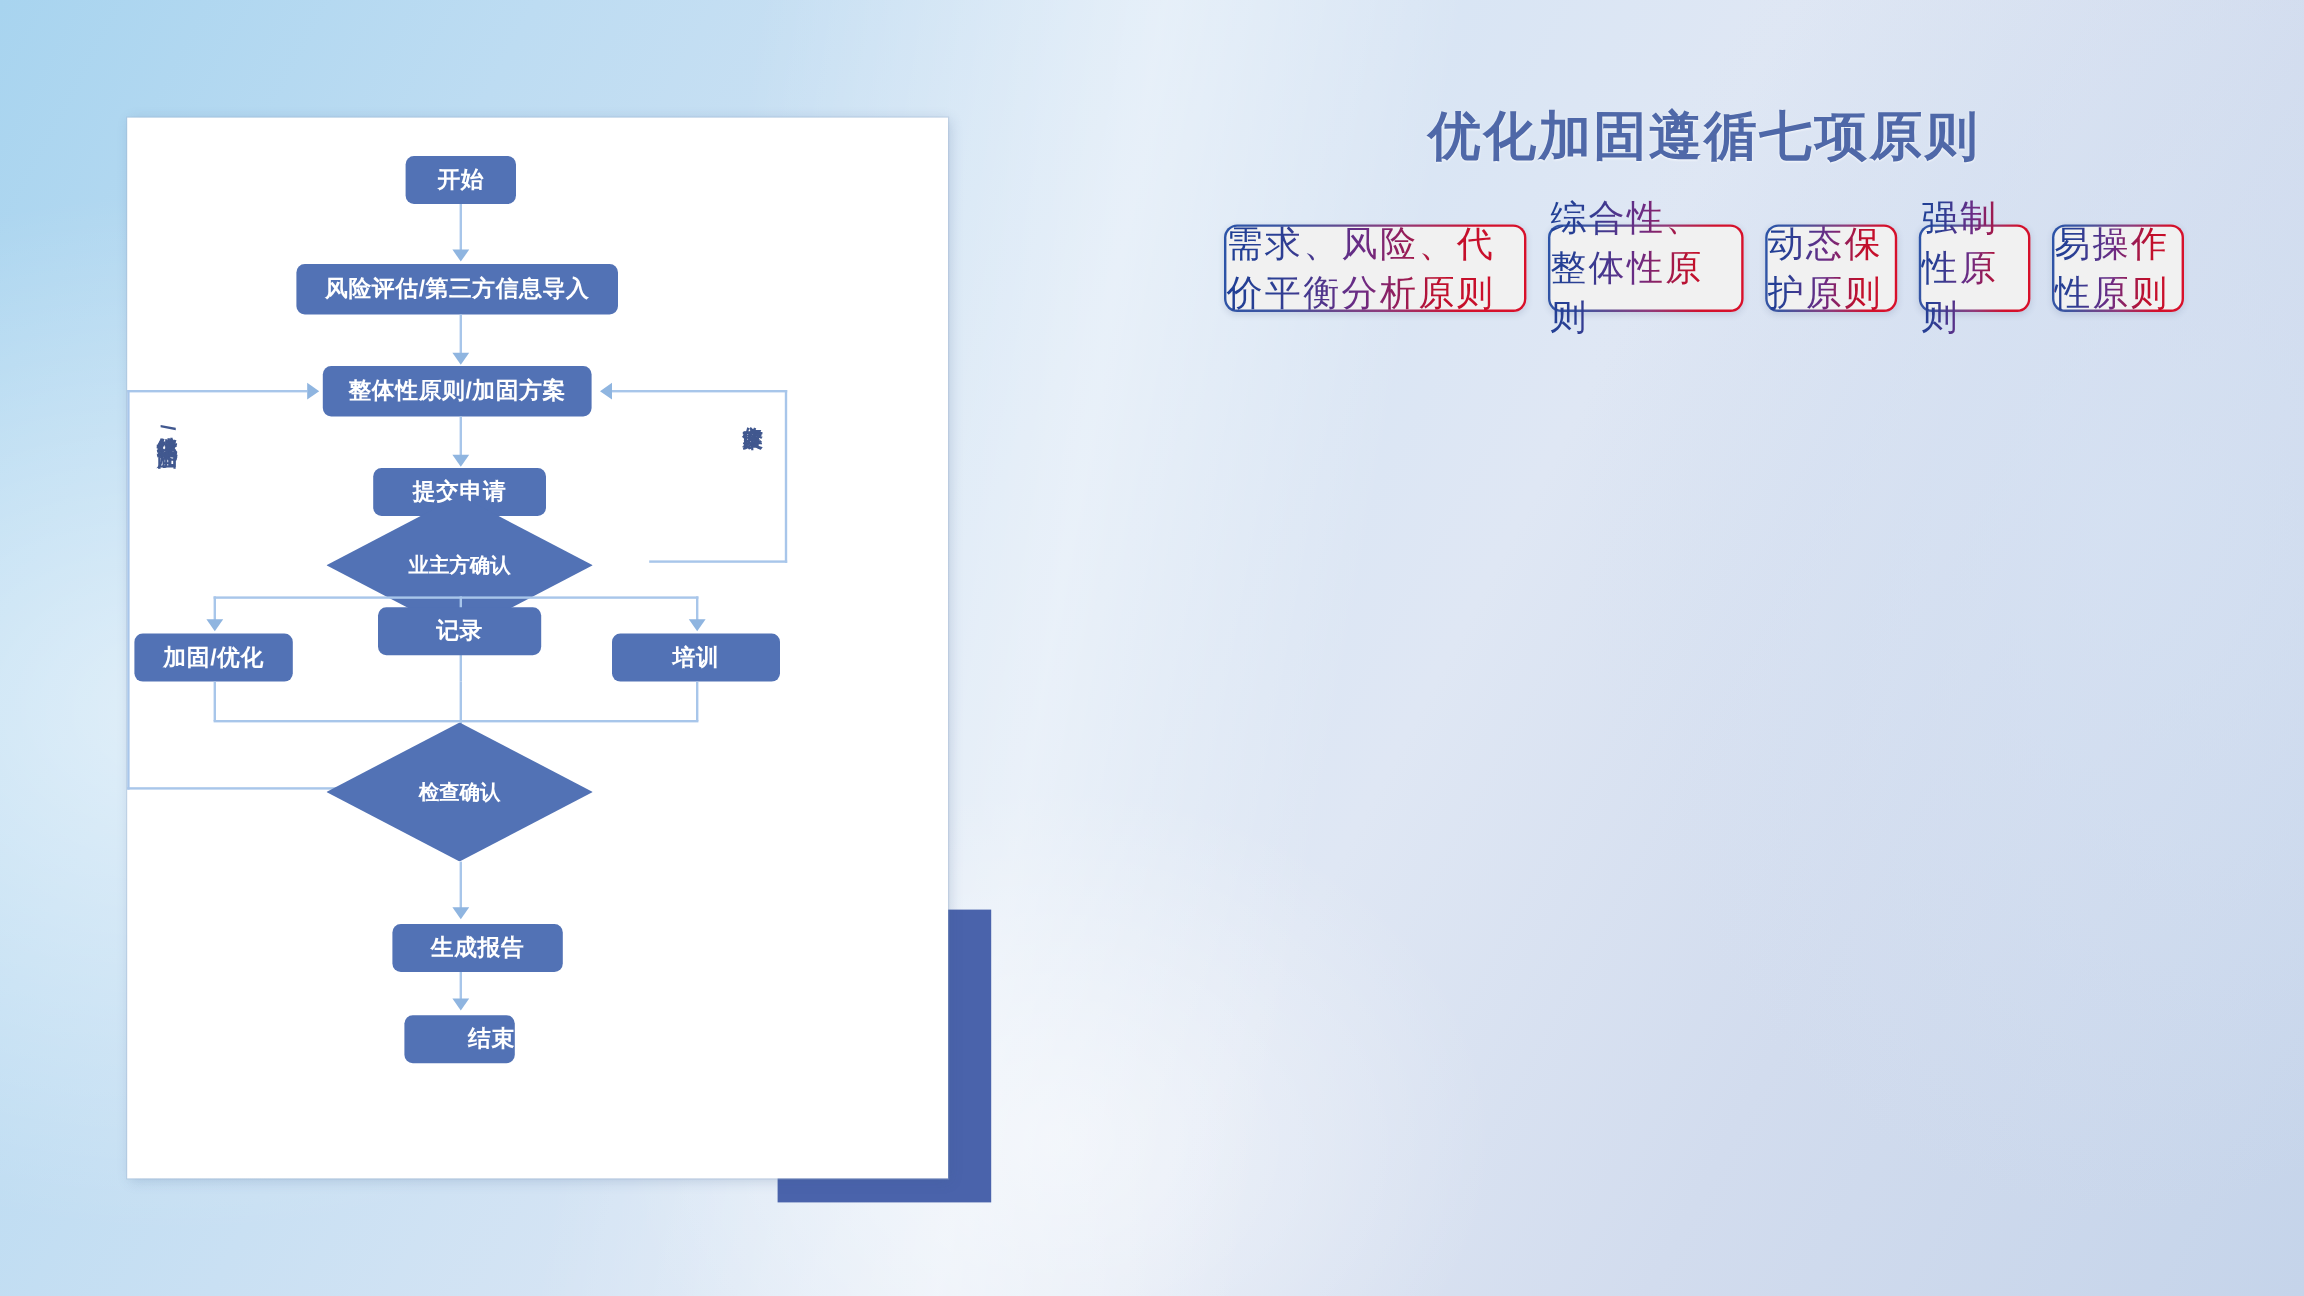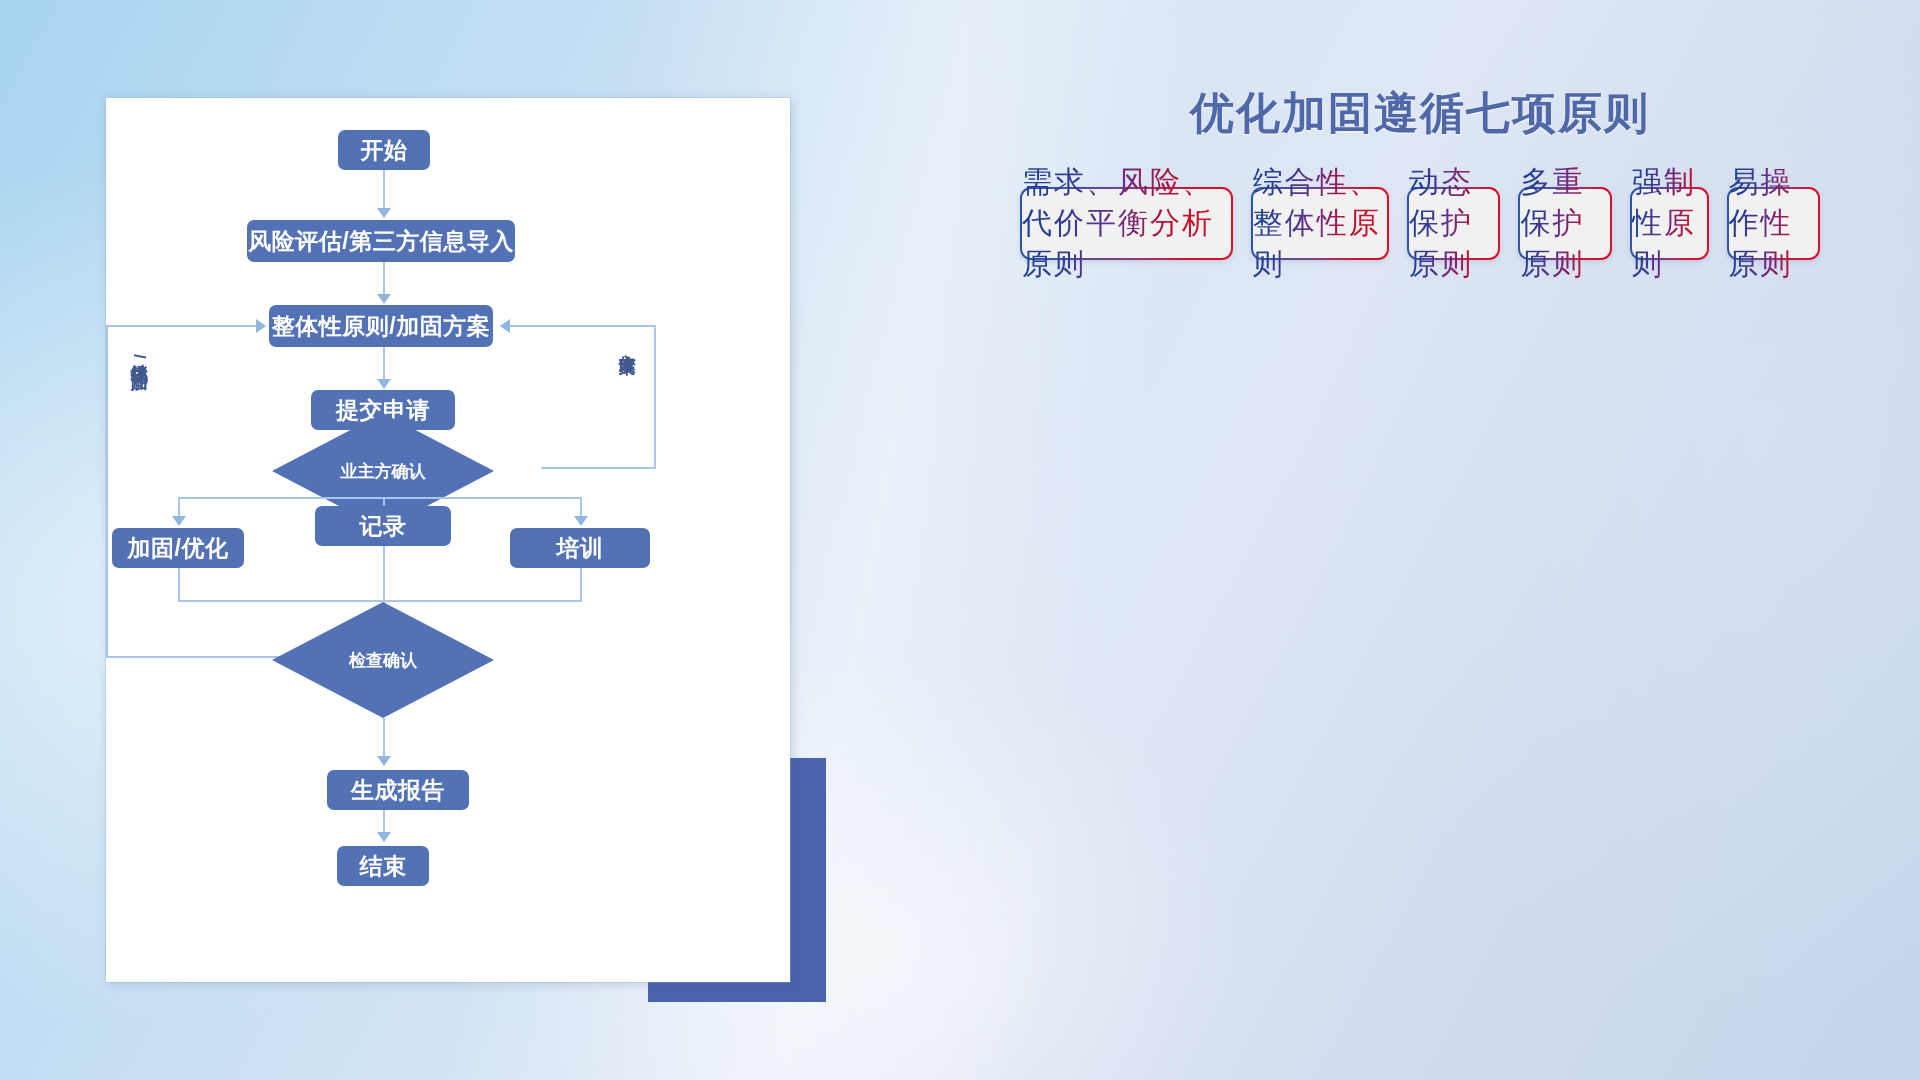--- a/index.html
+++ b/index.html
@@ -41,21 +41,21 @@
 
   .flow-inner { position: absolute; inset: 0; }
 
   
   .node {
     position: absolute;
     background: #5272b5;
     color: #ffffff;
     border-radius: 7px;
     display: flex; align-items: center; justify-content: center;
-    font-size: 23px; font-weight: 700;
+    font-size: 19px; font-weight: 700;
     letter-spacing: 0.5px;
     white-space: nowrap;
     line-height: 1;
   }
   .diamond {
     position: absolute;
     background: #5272b5;
     color: #ffffff;
     display: flex; align-items: center; justify-content: center;
     font-size: 17px; font-weight: 700;
@@ -205,21 +205,21 @@
 
     <div class="ln lnv" style="left:277px; top:620px; height:42px;"></div>
     <div class="arrow-d" style="left:271px; top:658px;"></div>
 
     <div class="node" style="left:221px; top:672px; width:142px; height:40px;">
       <span>生成报告</span>
     </div>
     <div class="ln lnv" style="left:277px; top:712px; height:26px;"></div>
     <div class="arrow-d" style="left:271px; top:734px;"></div>
 
-    <div class="node" style="left:231px; top:748px; width:92px; height:40px;">
+    <div class="node" style="left:231px; top:748px; width:92px; height:40px;justify-content:flex-end;">
       <span>结束</span>
     </div>
 
   </div>
 </div>
 
 <div class="panel">
   <div class="panel-title">优化加固遵循七项原则</div>
 
   <div class="card-list">
@@ -233,25 +233,20 @@
         <span class="p-card-label">综合性、整体性原则</span>
       </div>
     </div>
     <div class="p-card">
       <div class="p-card-inner">
         <span class="p-card-label">动态保护原则</span>
       </div>
     </div>
     <div class="p-card">
       <div class="p-card-inner">
-        <span class="p-card-label">多重保护原则</span>
-      </div>
-    </div>
-    <div class="p-card">
-      <div class="p-card-inner">
         <span class="p-card-label">强制性原则</span>
       </div>
     </div>
     <div class="p-card">
       <div class="p-card-inner">
         <span class="p-card-label">易操作性原则</span>
       </div>
     </div>
   </div>
 </div>

